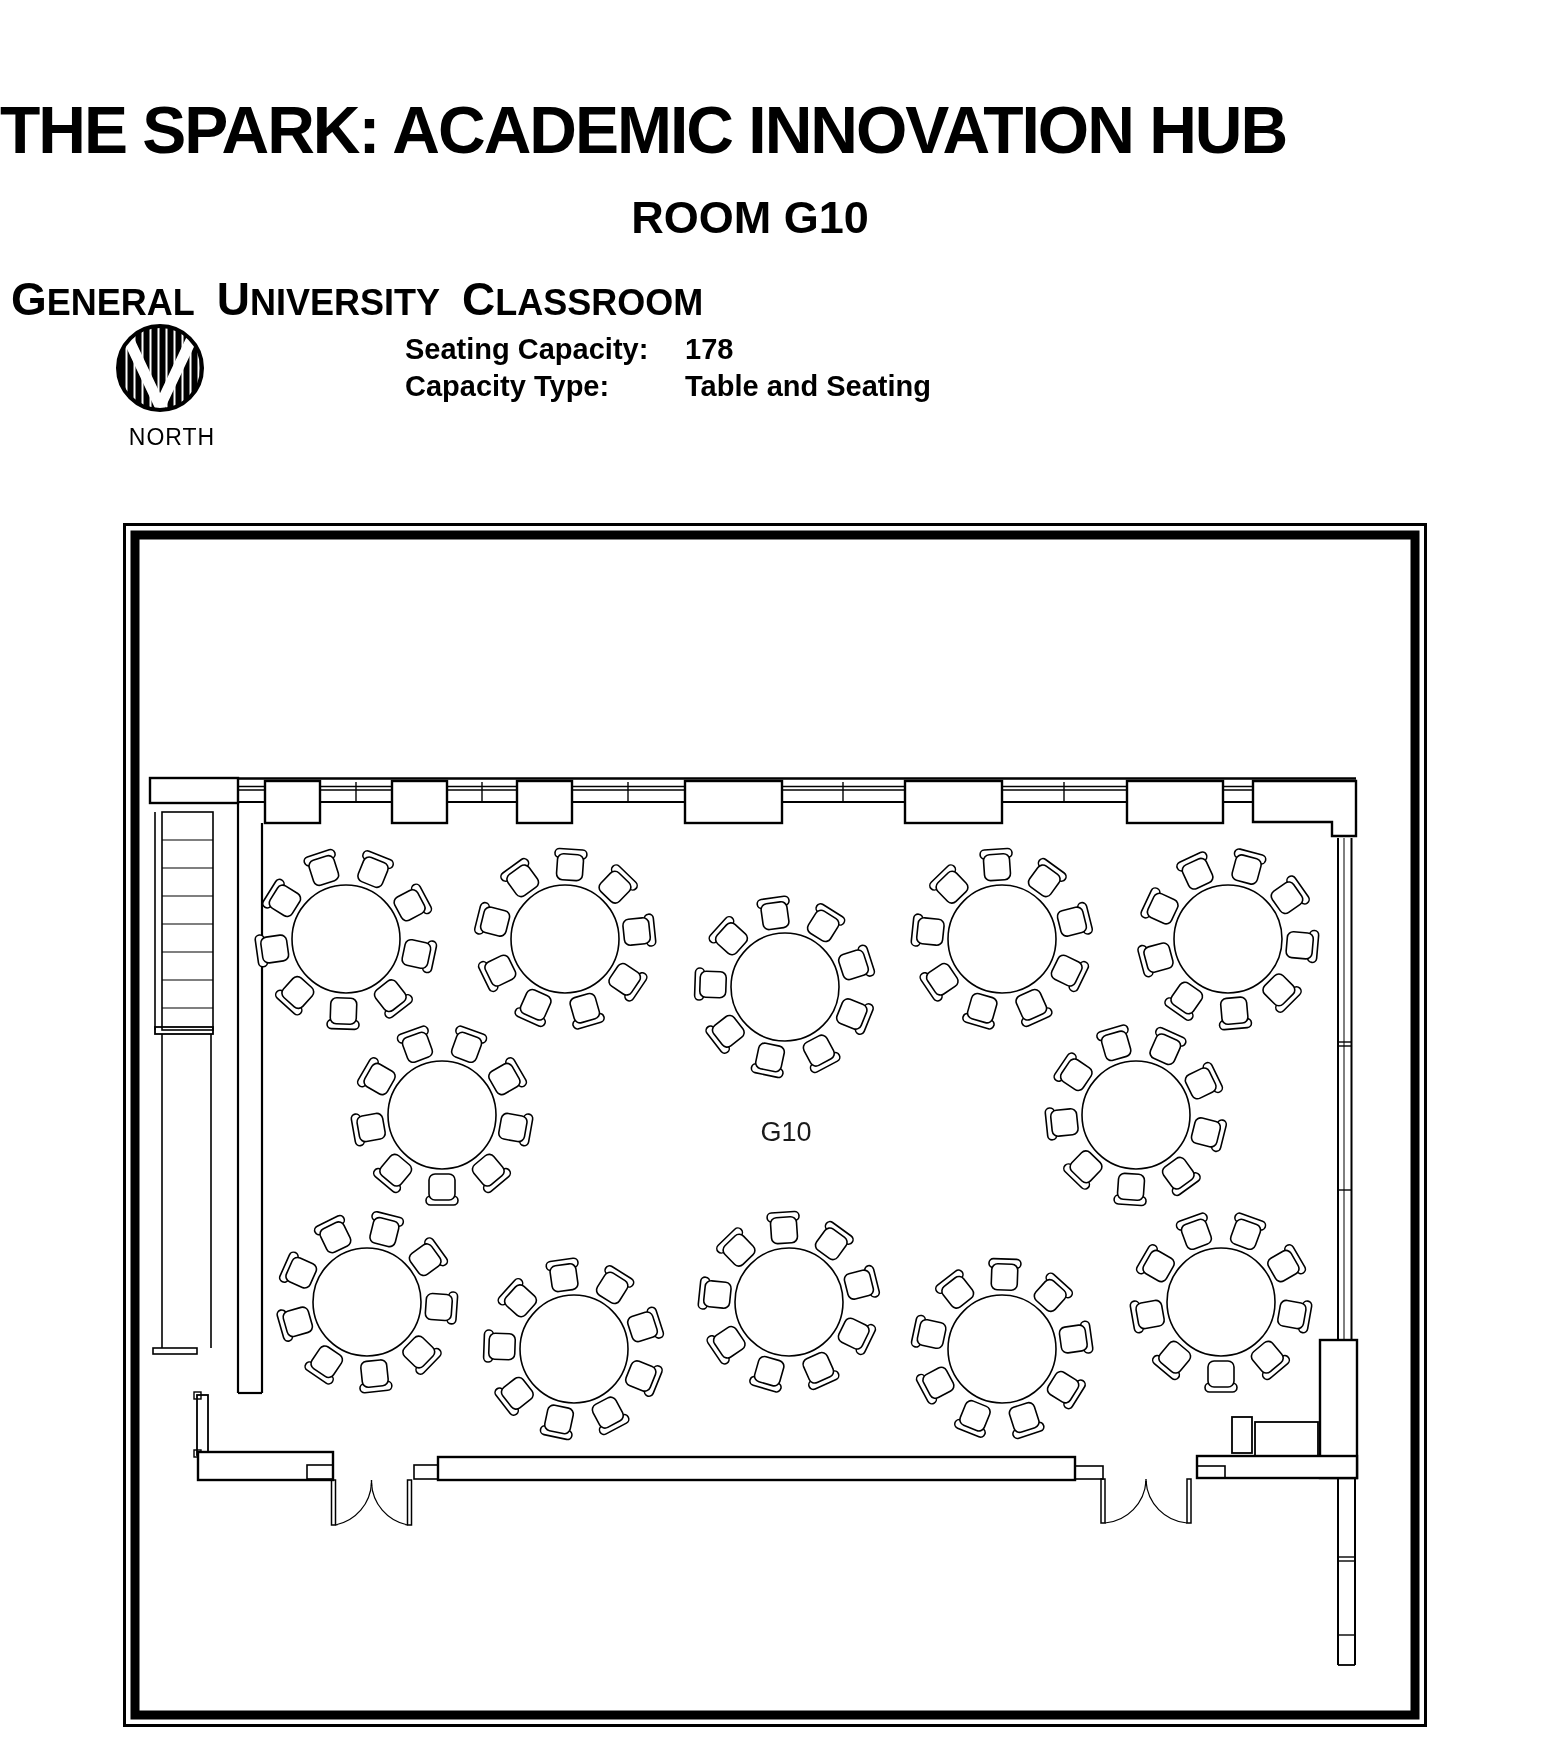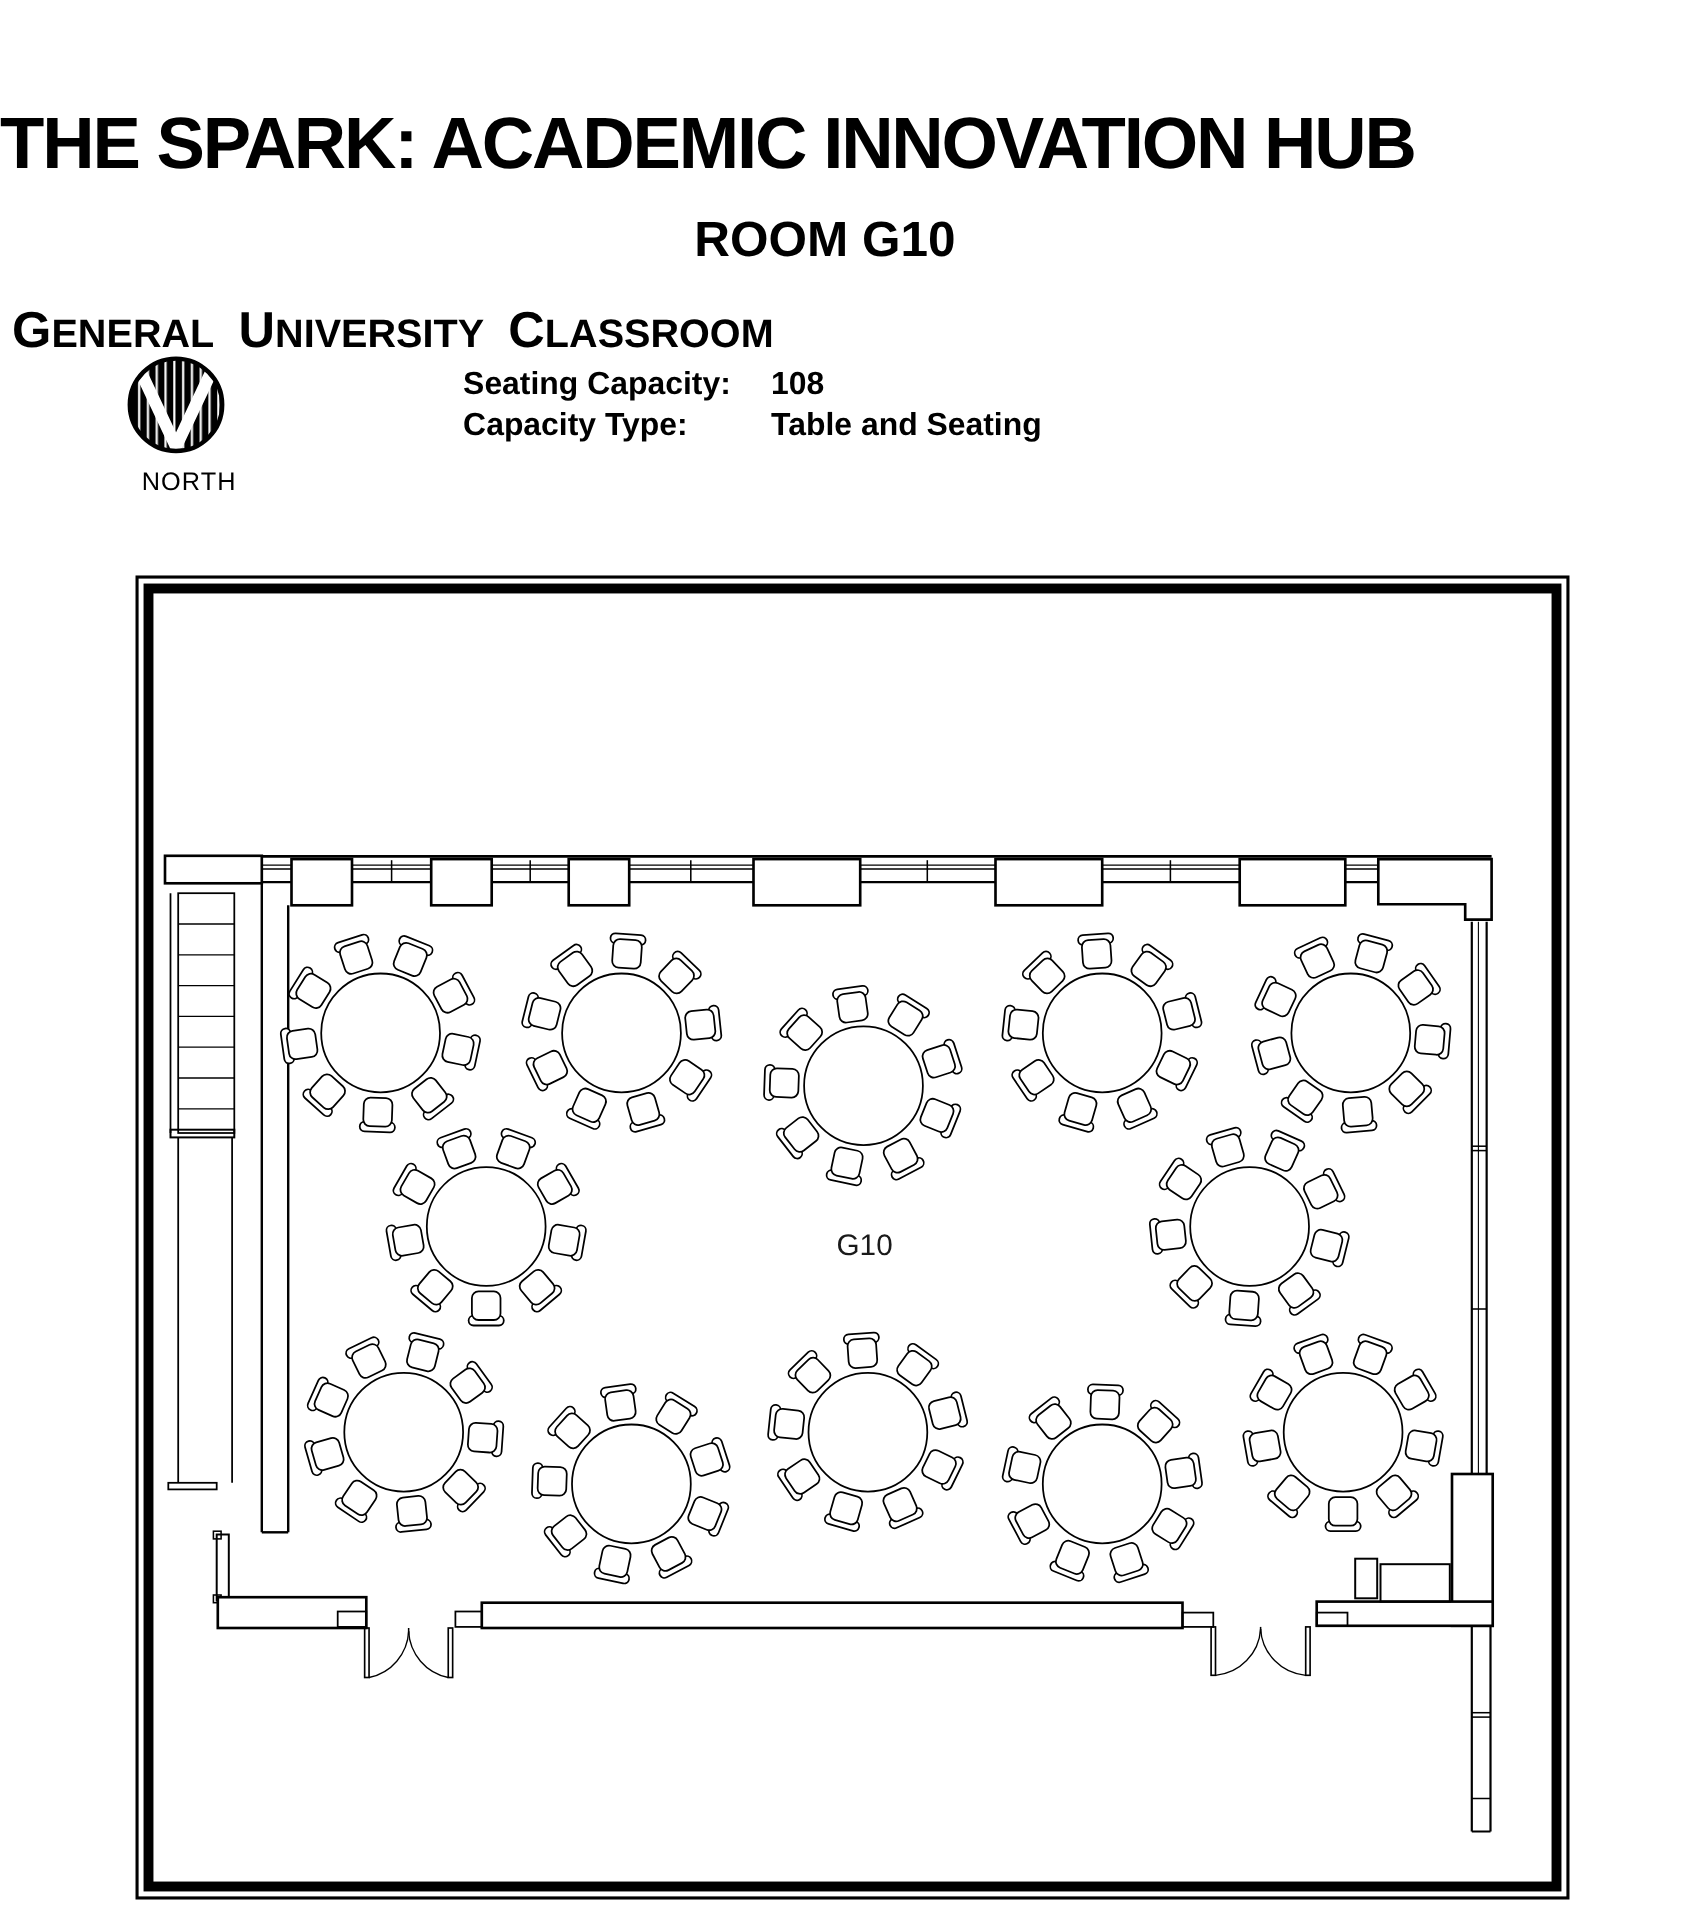--- a/index.html
+++ b/index.html
@@ -4,41 +4,41 @@
 <style>
   html,body{margin:0;padding:0;background:#fff;}
   body{width:1550px;height:1750px;position:relative;font-family:"Liberation Sans",sans-serif;color:#000;overflow:hidden;}
   .title{position:absolute;top:92px;left:0;width:1400px;font-size:66px;font-weight:bold;letter-spacing:-2px;white-space:nowrap;}
   .room-title{position:absolute;top:192px;left:0;width:1500px;text-align:center;font-size:45px;font-weight:bold;letter-spacing:0px;}
   .classroom-type{position:absolute;top:272px;left:0;width:1394px;text-align:left;font-weight:bold;white-space:nowrap;}
   .classroom-type .word{margin:0 11px;}
   .classroom-type .cap{font-size:46px;}
   .classroom-type .rest{font-size:36px;}
   .seating-block{position:absolute;left:405px;top:331px;font-weight:bold;font-size:29px;}
-  .seating-row{display:flex;line-height:37px;margin-left:16px;}
+  .seating-row{display:flex;line-height:37px;}
   .seating-row .lbl{width:280px;}
   .north-wrap{position:absolute;left:112px;top:318px;width:120px;text-align:center;}
   .north-label{font-size:23px;font-weight:normal;letter-spacing:1px;margin-top:6px;text-align:center;}
   .plan-wrap{position:absolute;left:123px;top:523px;width:1141px;height:1204px;}
   svg{display:block;}
   .ln{stroke:#000;fill:none;}
   .wall{fill:#fff;stroke:#000;stroke-width:2.4;}
   .g10-label{font-family:"Liberation Sans",sans-serif;font-size:27px;fill:#1a1a1a;}
 </style>
 </head>
 <body>
 
 <div class="title">THE SPARK: ACADEMIC INNOVATION HUB</div>
 <div class="room-title">ROOM G10</div>
 <div class="classroom-type"><span class="word"><span class="cap">G</span><span class="rest">ENERAL</span></span><span class="word"><span class="cap">U</span><span class="rest">NIVERSITY</span></span><span class="word"><span class="cap">C</span><span class="rest">LASSROOM</span></span></div>
 
 <div class="seating-block">
   <div class="seating-row">
     <span class="lbl">Seating Capacity:</span>
-    <span class="val">108</span>
+    <span class="val">178</span>
   </div>
   <div class="seating-row">
     <span class="lbl">Capacity Type:</span>
     <span class="val">Table and Seating</span>
   </div>
 </div>
 
 <div class="north-wrap">
   <svg width="96" height="100" viewBox="0 0 96 100">
     <defs>

